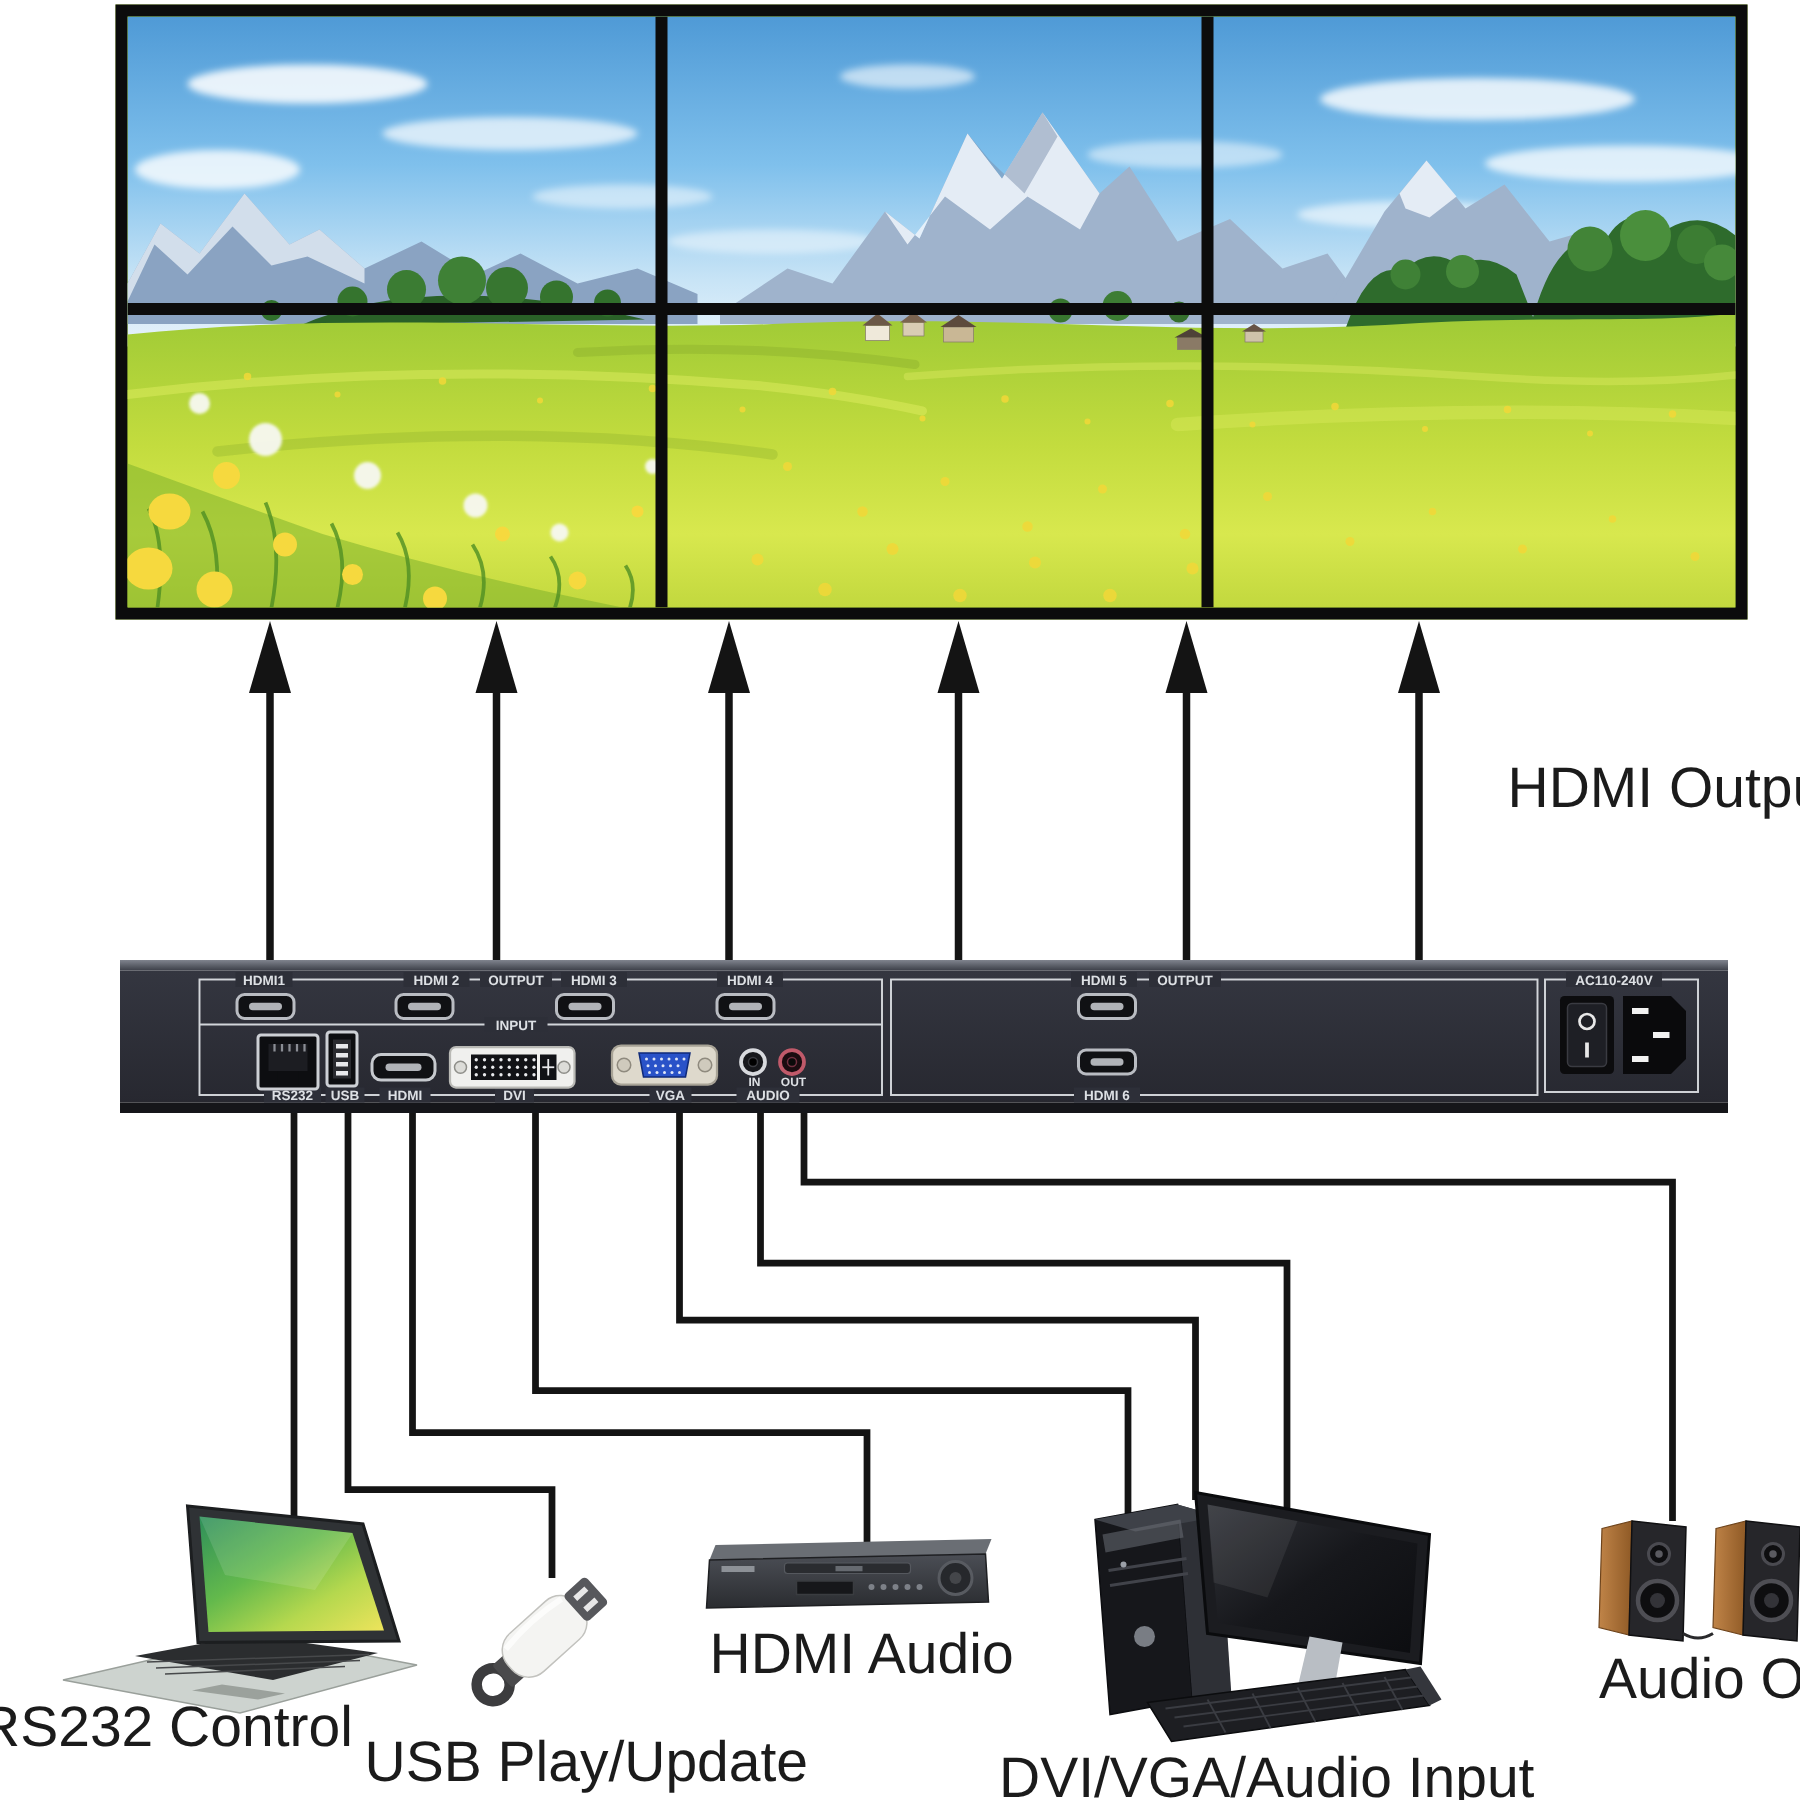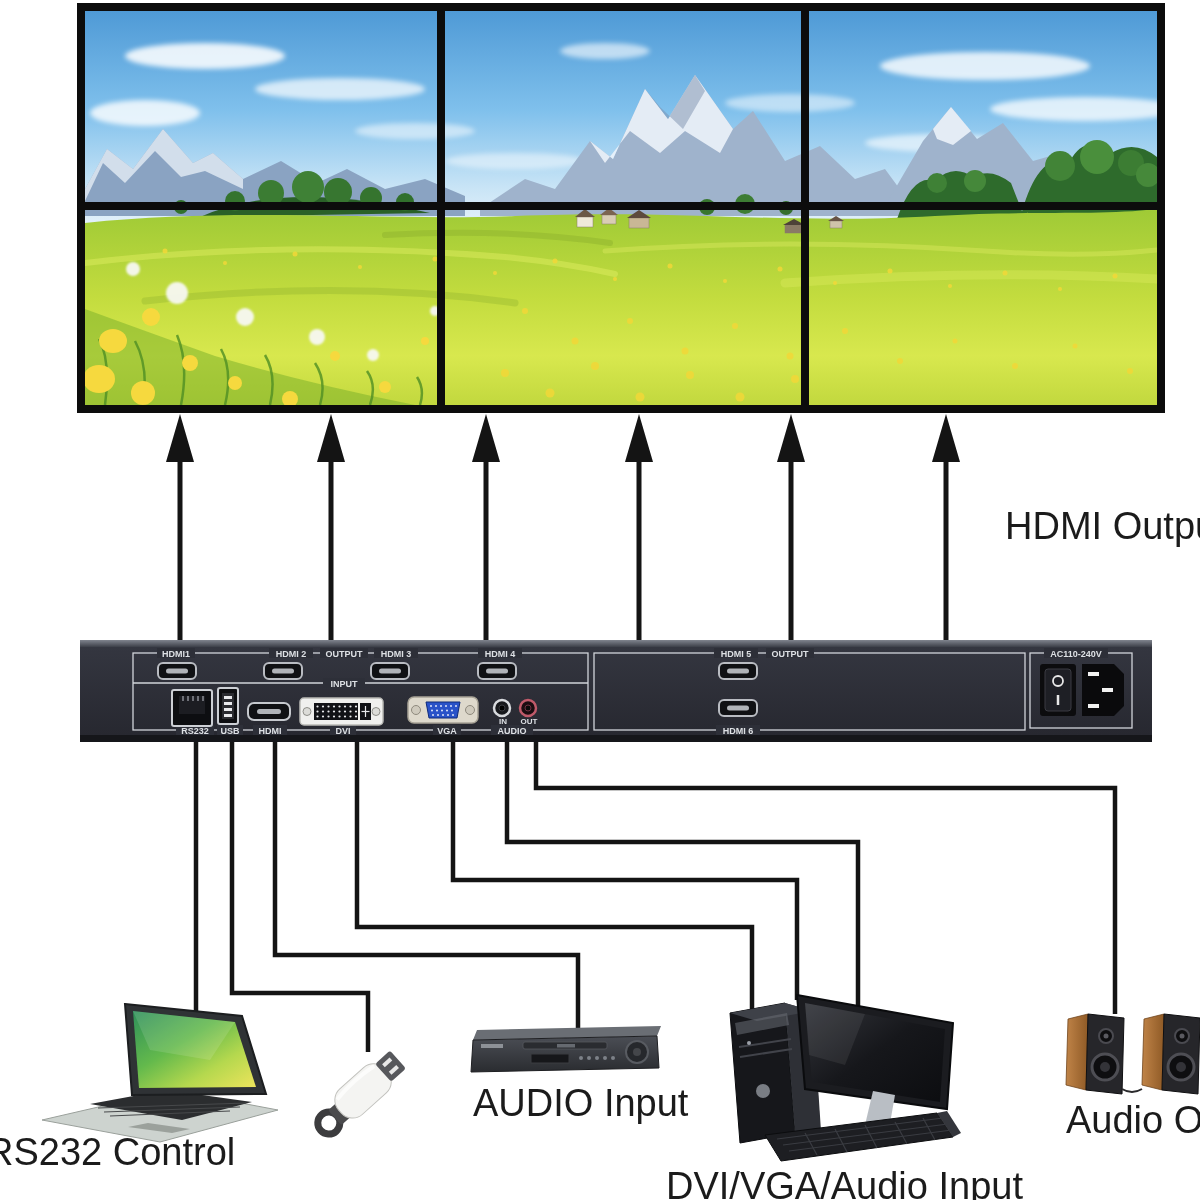--- a/index.html
+++ b/index.html
@@ -563,17 +563,18 @@
       <polygon points="84,14 104,9 102,85 82,80" fill="url(#wood)" stroke="#6e441c" stroke-width="0.8"></polygon>
       <polygon points="104,9 140,13 138,89 102,85" fill="#26262a" stroke="#101012"></polygon>
       <circle cx="122" cy="31" r="7" fill="#0e0e10" stroke="#4a4a50" stroke-width="2"></circle>
       <circle cx="122" cy="31" r="2.5" fill="#5a5a60"></circle>
       <circle cx="121" cy="62" r="13" fill="#0e0e10" stroke="#4e4e54" stroke-width="3"></circle>
       <circle cx="121" cy="62" r="5" fill="#333338"></circle>
     </g>
   </svg>
 
   <div class="abs big-label" style="left:-14px;top:1132px;">RS232 Control</div>
-  <div class="abs big-label" style="left:473px;top:1083px;">AUDIO Input</div>
+  <div class="abs big-label" style="left:243px;top:1155px;">USB Play/Update</div>
+  <div class="abs big-label" style="left:473px;top:1083px;">HDMI Audio</div>
   <div class="abs big-label" style="left:666px;top:1166px;">DVI/VGA/Audio Input</div>
   <div class="abs big-label" style="left:1066px;top:1100px;">Audio Out</div>
 
 </div>
 
 </body></html>

